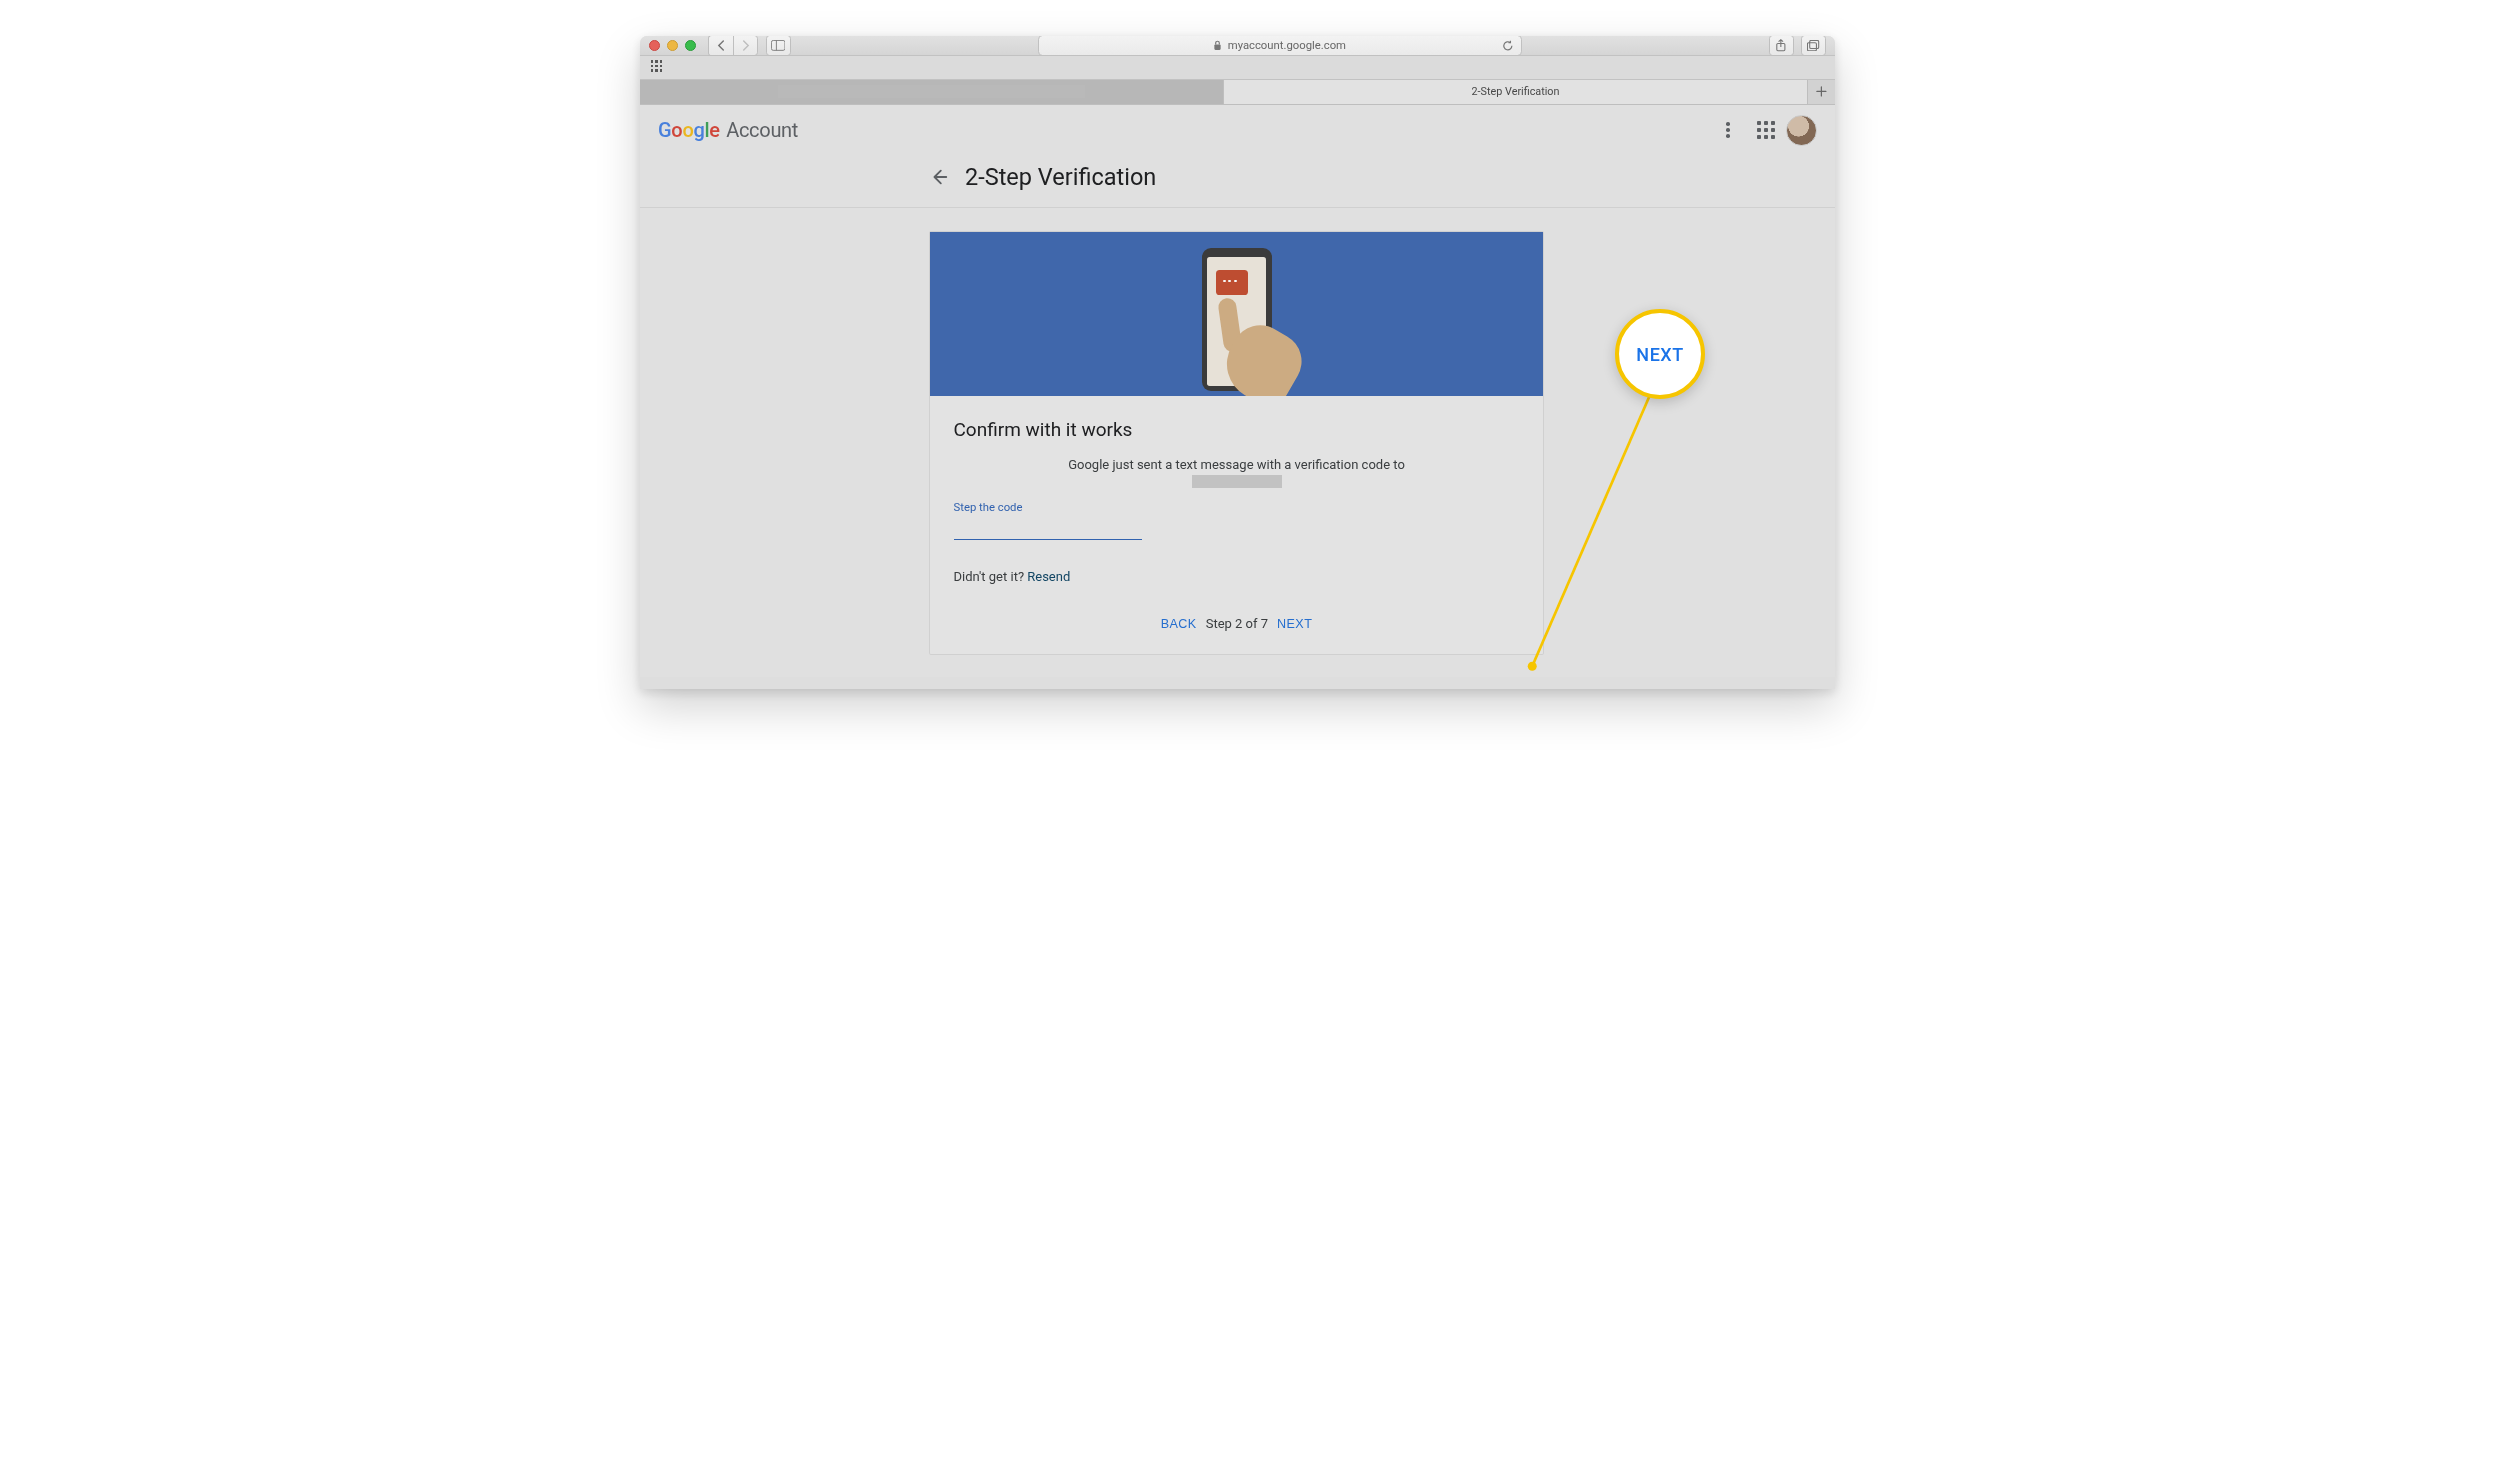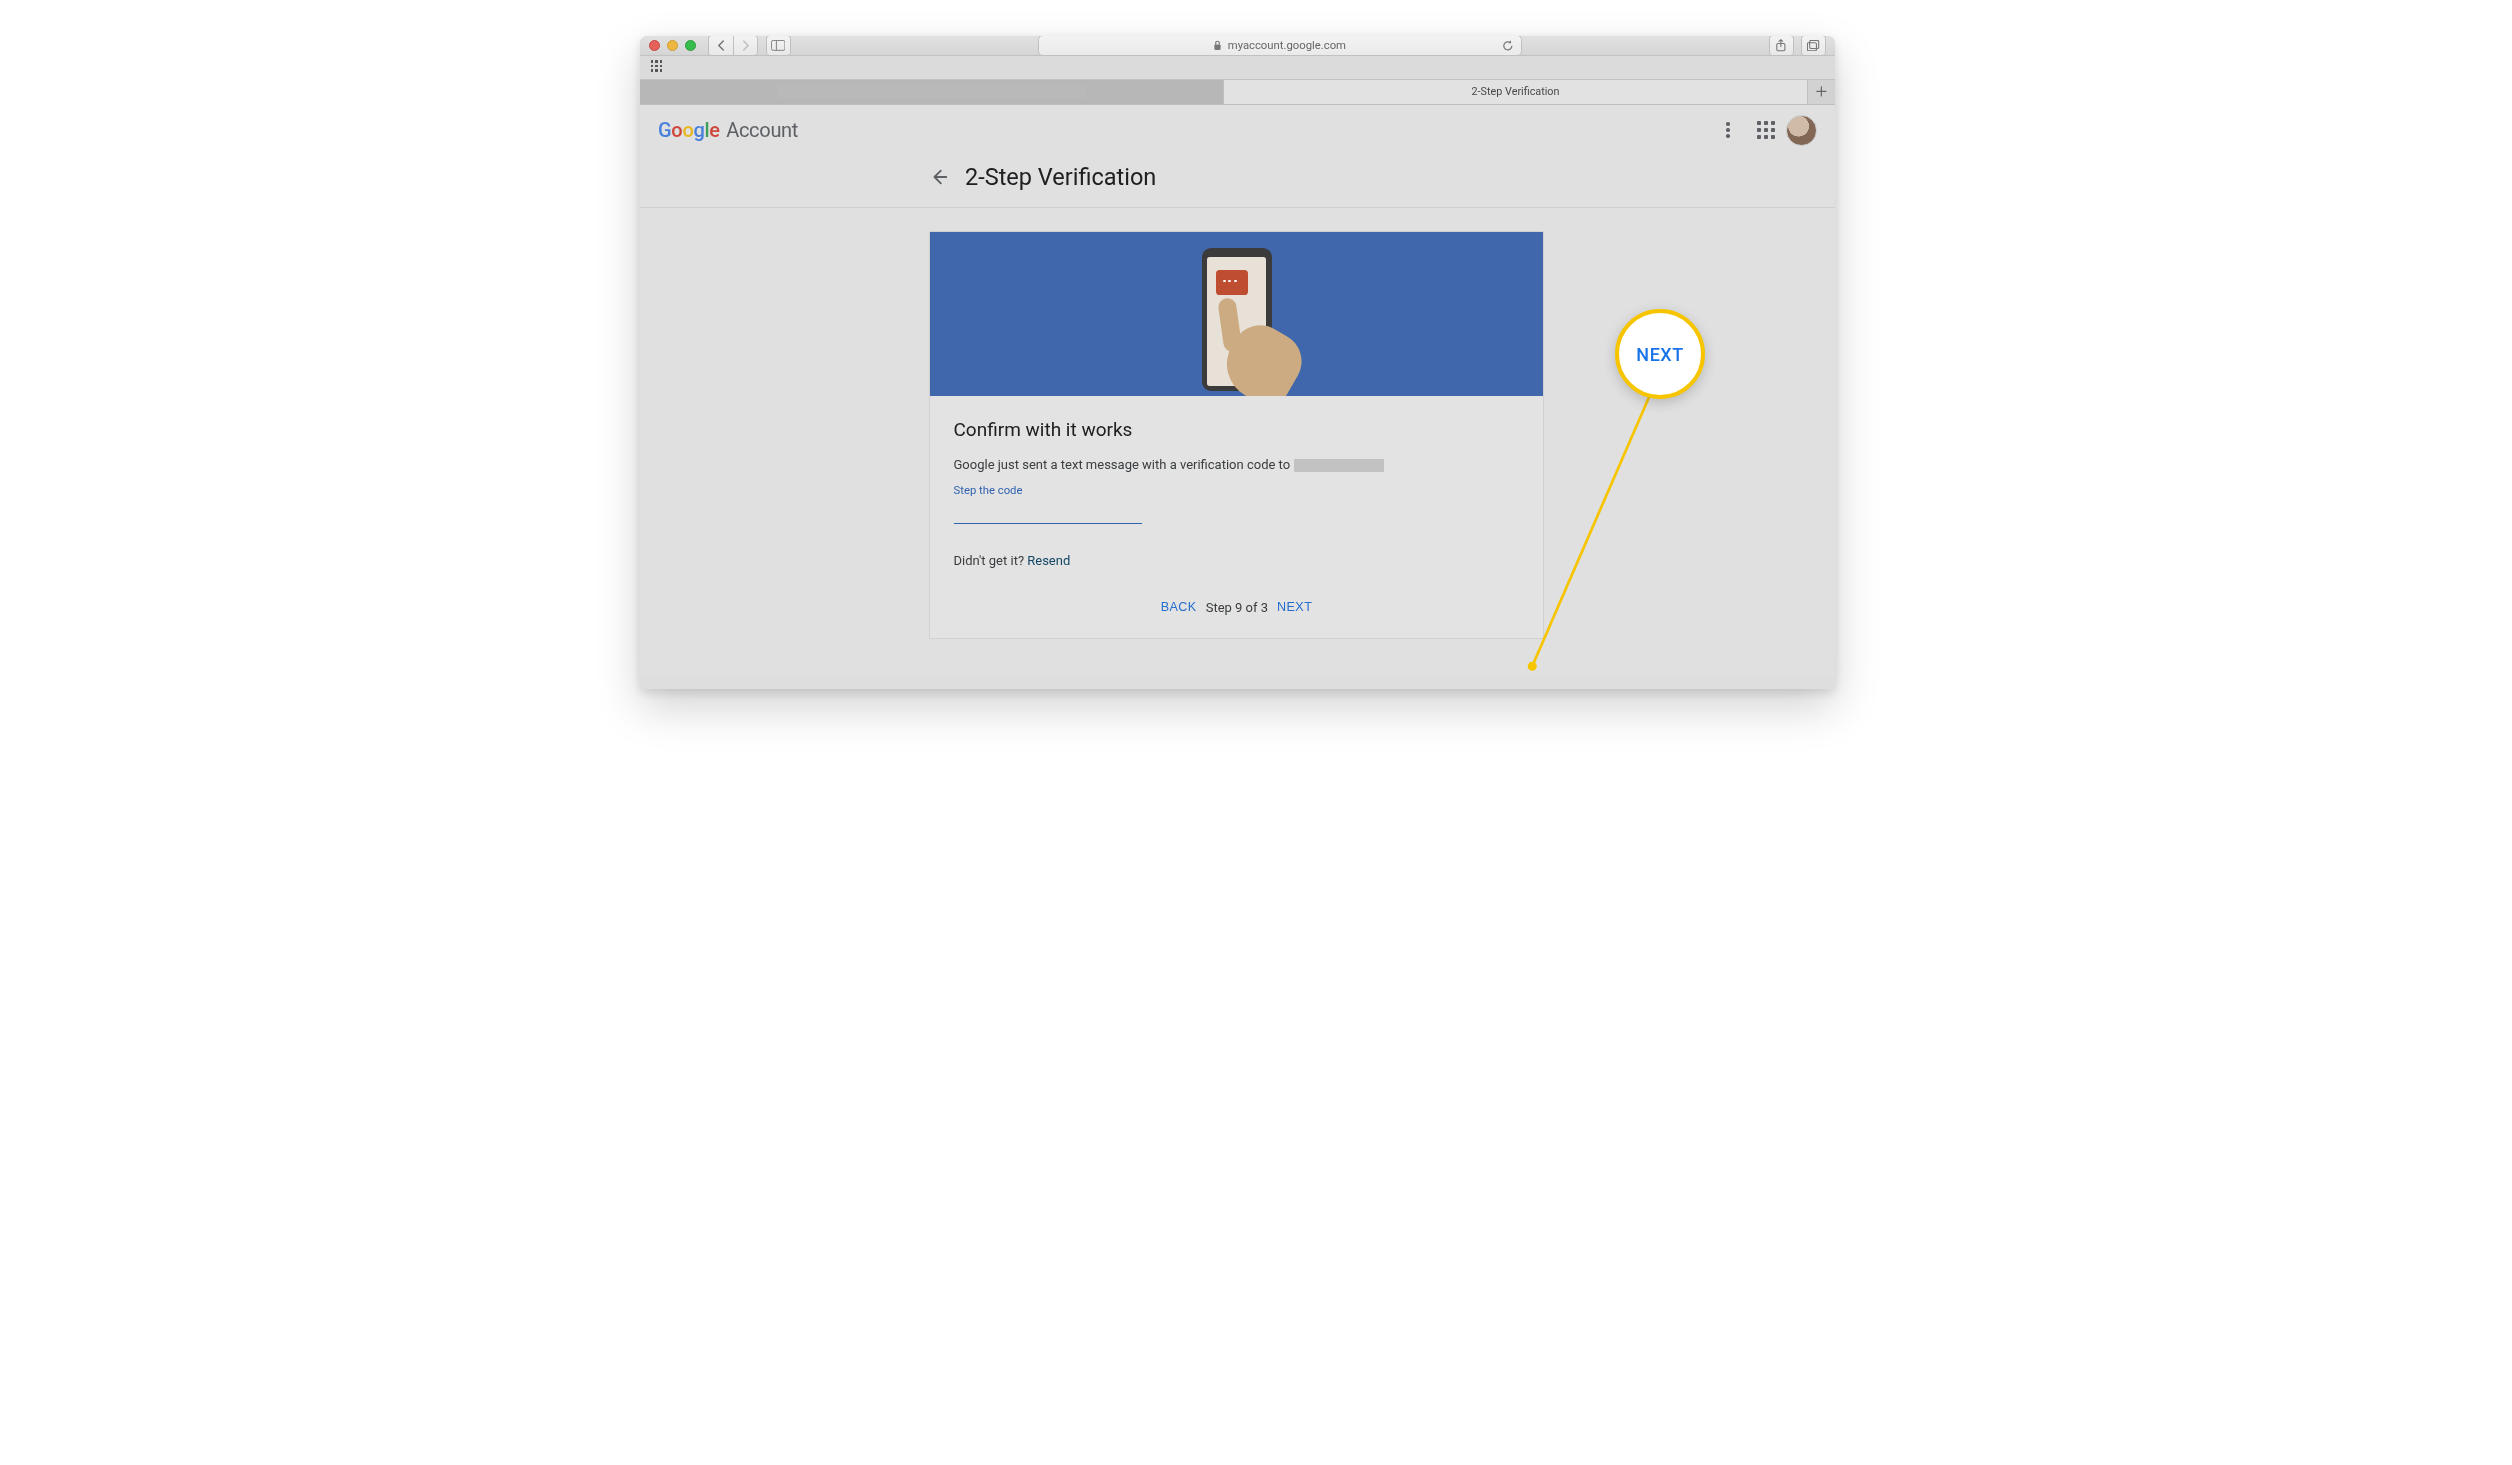--- a/index.html
+++ b/index.html
@@ -167,21 +167,21 @@
   .bubble:after{content:"";position:absolute;left:5.4px;bottom:-5.4px;border:5.4px solid transparent;border-top-color:#d44b2a;}
   .bubble .d{position:absolute;top:10px;left:7.2px;display:flex;gap:2.7px;}
   .bubble .d span{width:2.7px;height:2.7px;background:#fff;border-radius:50%;}
   .hand{
     position:absolute;left:50%;top:69px;width:108px;height:108px;transform:translateX(-26%);
   }
   .hand .palm{position:absolute;width:72px;height:72px;background:#d8b07e;border-radius:40% 40% 30% 50%;transform:rotate(30deg);left:18px;top:27px;}
   .hand .finger{position:absolute;width:18px;height:54px;background:#d8b07e;border-radius:10.8px;left:12.6px;top:-3.6px;transform:rotate(-8deg);}
   .card-body{padding:21.7px 23.5px 9px;}
   .h2{font-size:19px;color:#202124;margin-bottom:16px;font-weight:400;}
-  .desc{font-size:13px;color:#3c4043;display:flex;align-items:flex-end;gap:3.6px;}
+  .desc{font-size:13px;color:#3c4043;display:flex;align-items:center;gap:3.6px;flex-direction:column;}
   .redact2{display:inline-block;width:90px;height:12.6px;background:#c8c8c8;}
   .field-label{font-size:11.3px;color:#2b66c3;margin-top:12.6px;}
   .code-input{
     width:188px;height:25px;border:none;border-bottom:1.8px solid #2b66c3;background:transparent;
     font-size:13.5px;outline:none;margin-top:1.8px;
   }
   .resend-row{margin-top:29px;font-size:13px;color:#3c4043;}
   .resend-row a{color:#0c4a6e;text-decoration:none;}
   .card-footer{
     display:flex;align-items:center;justify-content:center;
@@ -365,21 +365,21 @@
             <span class="redact2"></span>
           </div>
           <div class="field-label">Step the code</div>
           <input class="code-input" type="text" style="">
           <div class="resend-row">
             <span>Didn't get it? </span><a href="#">Resend</a>
           </div>
         </div>
         <div class="card-footer">
           <button class="flat-btn">BACK</button>
-          <span class="step-ind">Step 9 of 3</span>
+          <span class="step-ind">Step 2 of 7</span>
           <button class="flat-btn">NEXT</button>
         </div>
       </div>
 
     </div>
   </div>
 
   <svg class="leader" width="1336" height="733" viewBox="0 0 1480 812">
     <line x1="1046" y1="738" x2="1178" y2="434" stroke="#f6c500" stroke-width="3"></line>
     <circle cx="1046" cy="738" r="5" fill="#f6c500"></circle>

